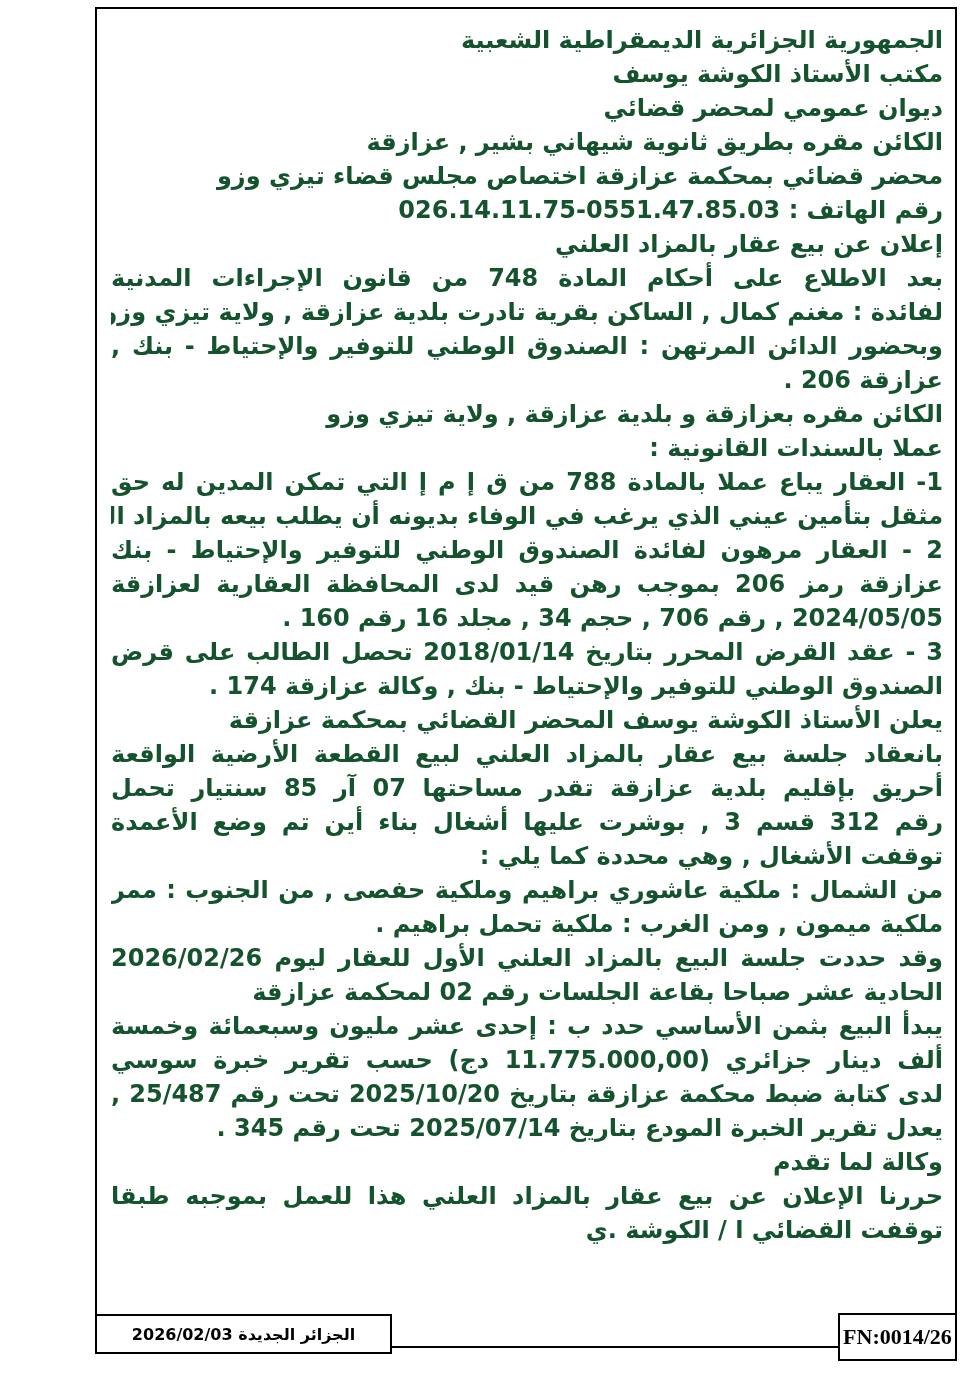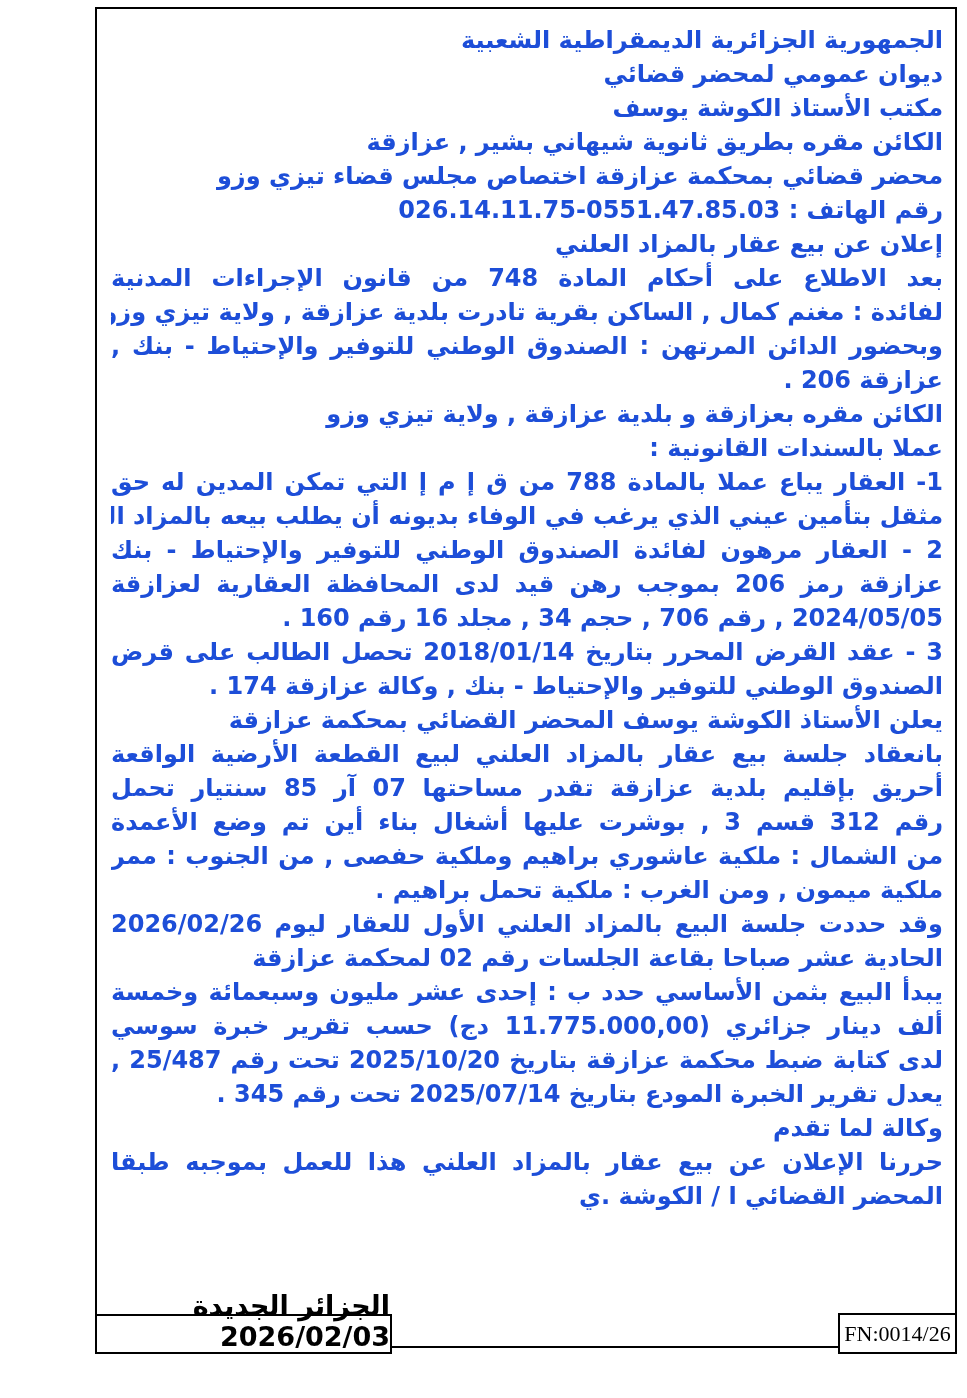--- a/index.html
+++ b/index.html
@@ -30,21 +30,21 @@
     left: 14px;
     right: 12px;
     top: 14px;
     direction: rtl;
     unicode-bidi: embed;
   }
   .line {
     font-size: 24px;
     line-height: 34px;
     font-weight: bold;
-    color: #1d4ed8;
+    color: #14532d;
     text-align: right;
     white-space: nowrap;
     overflow: hidden;
     max-height: 34px;
   }
   .line.justify {
     white-space: normal;
     text-align: justify;
     text-align-last: justify;
   }
@@ -60,44 +60,43 @@
     color: #000000;
   }
   .stamp.newspaper {
     left: 95px;
     top: 1314px;
     width: 297px;
     height: 40px;
     direction: rtl;
     font-family: "DejaVu Sans", sans-serif;
     font-weight: bold;
-    font-size: 27px;
-    align-items: flex-end;
+    font-size: 16px;
   }
   .stamp.reference {
     left: 838px;
     top: 1313px;
     width: 119px;
-    height: 41px;
+    height: 48px;
     font-family: "Liberation Serif", serif;
-    font-weight: normal;
+    font-weight: bold;
     font-size: 22px;
   }
 </style>
 </head>
 <body>
 
 <div class="page">
 
   <div class="document-frame">
     <div class="doc-text" dir="rtl">
 
     <div class="line">الجمهورية الجزائرية الديمقراطية الشعبية</div>
+        <div class="line">مكتب الأستاذ الكوشة يوسف</div>
         <div class="line">ديوان عمومي لمحضر قضائي</div>
-        <div class="line">مكتب الأستاذ الكوشة يوسف</div>
         <div class="line">الكائن مقره بطريق ثانوية شيهاني بشير , عزازقة</div>
         <div class="line">محضر قضائي بمحكمة عزازقة اختصاص مجلس قضاء تيزي وزو</div>
         <div class="line">رقم الهاتف : 0551.47.85.03-026.14.11.75</div>
         <div class="line">إعلان عن بيع عقار بالمزاد العلني</div>
         <div class="line justify">بعد الاطلاع على أحكام المادة 748 من قانون الإجراءات المدنية والإدارية</div>
         <div class="line">لفائدة : مغنم كمال , الساكن بقرية تادرت بلدية عزازقة , ولاية تيزي وزو</div>
         <div class="line justify">وبحضور الدائن المرتهن : الصندوق الوطني للتوفير والإحتياط - بنك , وكالة</div>
         <div class="line">عزازقة 206 .</div>
         <div class="line">الكائن مقره بعزازقة و بلدية عزازقة , ولاية تيزي وزو</div>
         <div class="line">عملا بالسندات القانونية :</div>
@@ -105,31 +104,32 @@
         <div class="line">مثقل بتأمين عيني الذي يرغب في الوفاء بديونه أن يطلب بيعه بالمزاد العلني .</div>
         <div class="line justify">2 - العقار مرهون لفائدة الصندوق الوطني للتوفير والإحتياط - بنك وكالة</div>
         <div class="line justify">عزازقة رمز 206  بموجب رهن قيد لدى المحافظة العقارية لعزازقة بتاريخ</div>
         <div class="line">2024/05/05 , رقم 706 , حجم 34 , مجلد 16 رقم 160 .</div>
         <div class="line justify">3 - عقد القرض المحرر بتاريخ 2018/01/14  تحصل الطالب على قرض عند</div>
         <div class="line">الصندوق الوطني للتوفير والإحتياط - بنك , وكالة عزازقة 174 .</div>
         <div class="line">يعلن الأستاذ الكوشة يوسف المحضر القضائي بمحكمة عزازقة</div>
         <div class="line justify">بانعقاد جلسة بيع عقار بالمزاد العلني لبيع القطعة الأرضية الواقعة بالمكان المسمى</div>
         <div class="line justify">أحريق بإقليم بلدية عزازقة تقدر مساحتها 07 آر 85 سنتيار تحمل مجموعة ملكية</div>
         <div class="line justify">رقم 312 قسم 3 , بوشرت عليها أشغال بناء أين تم وضع الأعمدة الأولية وبعدها</div>
+        <div class="line">توقفت الأشغال , وهي محددة كما يلي :</div>
         <div class="line justify">من الشمال : ملكية عاشوري براهيم وملكية حفصى , من الجنوب : ممر , من الشرق:</div>
         <div class="line">ملكية ميمون , ومن الغرب : ملكية تحمل براهيم .</div>
         <div class="line justify">وقد حددت جلسة البيع بالمزاد العلني الأول للعقار ليوم 2026/02/26 على الساعة</div>
         <div class="line">الحادية عشر صباحا بقاعة الجلسات رقم 02 لمحكمة عزازقة</div>
         <div class="line justify">يبدأ البيع بثمن الأساسي حدد ب : إحدى عشر مليون وسبعمائة وخمسة وسبعون</div>
         <div class="line justify">ألف دينار جزائري (11.775.000,00 دج) حسب تقرير خبرة سوسي ناصر المودع</div>
         <div class="line justify">لدى كتابة ضبط محكمة عزازقة بتاريخ 2025/10/20 تحت رقم 25/487 , بموجبه</div>
         <div class="line">يعدل تقرير الخبرة المودع بتاريخ 2025/07/14 تحت رقم 345 .</div>
         <div class="line">وكالة لما تقدم</div>
         <div class="line justify">حررنا الإعلان عن بيع عقار بالمزاد العلني هذا للعمل بموجبه طبقا للقانون</div>
-        <div class="line">المحضر القضائي ا / الكوشة .ي</div>
+        <div class="line">توقفت القضائي ا / الكوشة .ي</div>
       </div>
   </div>
 
   <div class="stamp newspaper">
     <span>الجزائر الجديدة 2026/02/03</span>
   </div>
 
   <div class="stamp reference">
     <span>FN:0014/26</span>
   </div>

